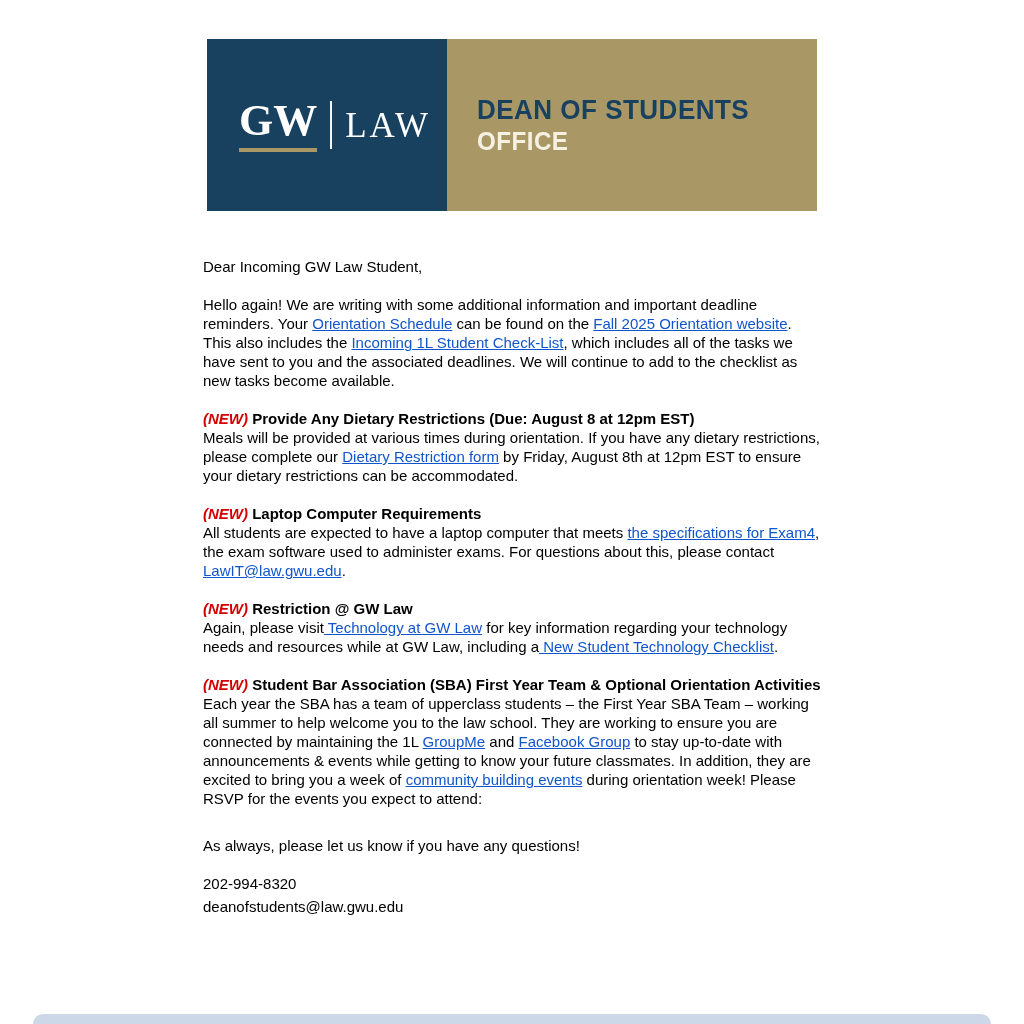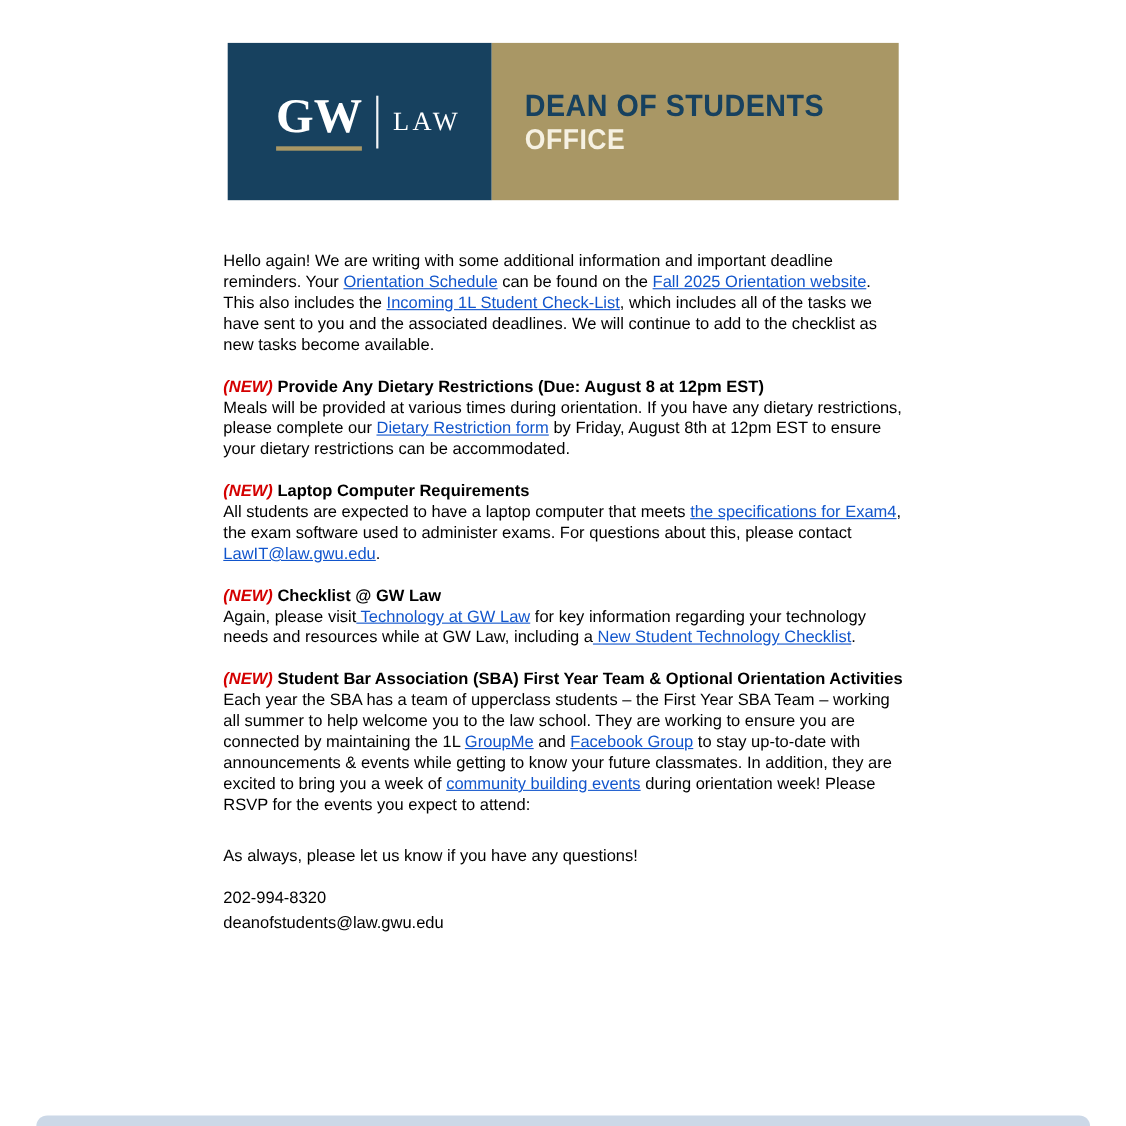--- a/index.html
+++ b/index.html
@@ -5,26 +5,26 @@
   :root{
     --navy:#17415f; --gold:#a99765; --link:#1155cc; --new_red:#d40000;
     --footer_bar:#ccd8e7; --office_text:#f6f1e2;
   }
   *{box-sizing:border-box; margin:0; padding:0;}
   html,body{background:#fff;}
   body{font-family:"Liberation Sans", sans-serif;}
   .page{position:relative; width:1024px; height:1024px; background:#fff; overflow:hidden; margin:0 auto;}
 
   
-  .banner{width:610px; height:143px; margin:39px auto 0; display:flex;}
+  .banner{width:610px; height:172px; margin:39px auto 0; display:flex;}
   .banner-left{width:240px; background:var(--navy); display:flex; align-items:center; justify-content:center;}
   .logo{display:flex; align-items:center; gap:13px; margin-left:16px;}
   .logo-gw{font-family:"Liberation Serif", serif; font-weight:bold; font-size:44px; line-height:1; color:#fff; border-bottom:4px solid var(--gold); padding-bottom:5px;}
   .logo-sep{width:2px; height:48px; background:rgba(255,255,255,.95);}
-  .logo-law{font-family:"Liberation Serif", serif; font-size:24px; color:#fff; letter-spacing:3px; line-height:1;}
+  .logo-law{font-family:"Liberation Serif", serif; font-size:35px; color:#fff; letter-spacing:3px; line-height:1;}
   .banner-right{flex:1; background:var(--gold); display:flex; flex-direction:column; justify-content:center; padding-left:30px;}
   .banner-t1{color:var(--navy); font-weight:bold; font-size:28px; line-height:1.05; letter-spacing:.5px; transform:scaleX(.93); transform-origin:left center;}
   .banner-t2{color:var(--office_text); font-weight:bold; font-size:26px; line-height:1.05; letter-spacing:.5px; margin-top:3px; transform:scaleX(.93); transform-origin:left center;}
 
   
   .content{width:618px; margin:46px auto 0; font-size:15px; line-height:19px; color:#000;}
   .content p{margin:19px 0;}
   p.salutation{margin:0 0 19px;}
   p.section-heading{margin:19px 0 0; font-weight:bold;}
   p.section-body{margin:0 0 19px;}
@@ -56,30 +56,31 @@
       </div>
     </div>
     <div class="banner-right">
       <div class="banner-t1">DEAN OF STUDENTS</div>
       <div class="banner-t2">OFFICE</div>
     </div>
   </div>
 
   <div class="content">
 
+    <p class="salutation">Dear Incoming GW Law Student,</p>
 
     <p class="intro"><span>Hello again! We are writing with some additional information and important deadline reminders. Your </span><a href="#" class="lnk">Orientation Schedule</a><span> can be found on the </span><a href="#" class="lnk">Fall 2025 Orientation website</a><span>. This also includes the </span><a href="#" class="lnk">Incoming 1L Student Check-List</a><span>, which includes all of the tasks we have sent to you and the associated deadlines. We will continue to add to the checklist as new tasks become available.</span></p>
 
     <p class="section-heading"><span class="b i r">(NEW)</span><span class="b"> Provide Any Dietary Restrictions (Due: August 8 at 12pm EST)</span></p>
     <p class="section-body"><span>Meals will be provided at various times during orientation. If you have any dietary restrictions, please complete our </span><a href="#" class="lnk">Dietary Restriction form</a><span> by Friday, August 8th at 12pm EST to ensure your dietary restrictions can be accommodated.</span></p>
 
     <p class="section-heading"><span class="b i r">(NEW)</span><span class="b"> Laptop Computer Requirements</span></p>
     <p class="section-body"><span>All students are expected to have a laptop computer that meets </span><a href="#" class="lnk">the specifications for Exam4</a><span>, the exam software used to administer exams. For questions about this, please contact </span><a href="#" class="lnk">LawIT@law.gwu.edu</a><span>.</span></p>
 
-    <p class="section-heading"><span class="b i r">(NEW)</span><span class="b"> Checklist @ GW Law</span></p>
+    <p class="section-heading"><span class="b i r">(NEW)</span><span class="b"> Restriction @ GW Law</span></p>
     <p class="section-body"><span>Again, please visit</span><a href="#" class="lnk"> Technology at GW Law</a><span> for key information regarding your technology needs and resources while at GW Law, including a</span><a href="#" class="lnk"> New Student Technology Checklist</a><span>.</span></p>
 
     <p class="section-heading"><span class="b i r">(NEW)</span><span class="b"> Student Bar Association (SBA) First Year Team &amp; Optional Orientation Activities</span></p>
     <p class="section-body"><span>Each year the SBA has a team of upperclass students – the First Year SBA Team – working all summer to help welcome you to the law school. They are working to ensure you are connected by maintaining the 1L </span><a href="#" class="lnk">GroupMe</a><span> and </span><a href="#" class="lnk">Facebook Group</a><span> to stay up-to-date with announcements &amp; events while getting to know your future classmates. In addition, they are excited to bring you a week of </span><a href="#" class="lnk">community building events</a><span> during orientation week! Please RSVP for the events you expect to attend:</span></p>
 
 
     <p class="closing">As always, please let us know if you have any questions!</p>
 
     <p class="sig-phone">202-994-8320</p>
     <p class="sig-email">deanofstudents@law.gwu.edu</p>

